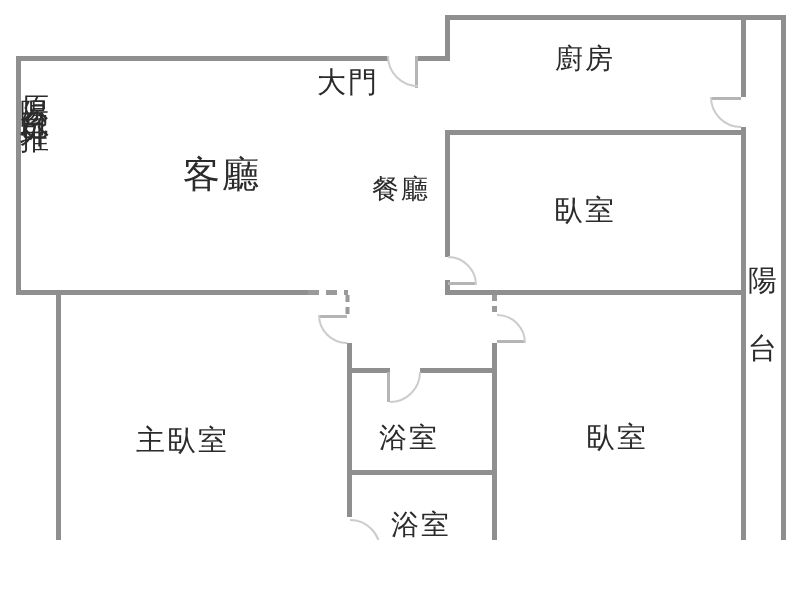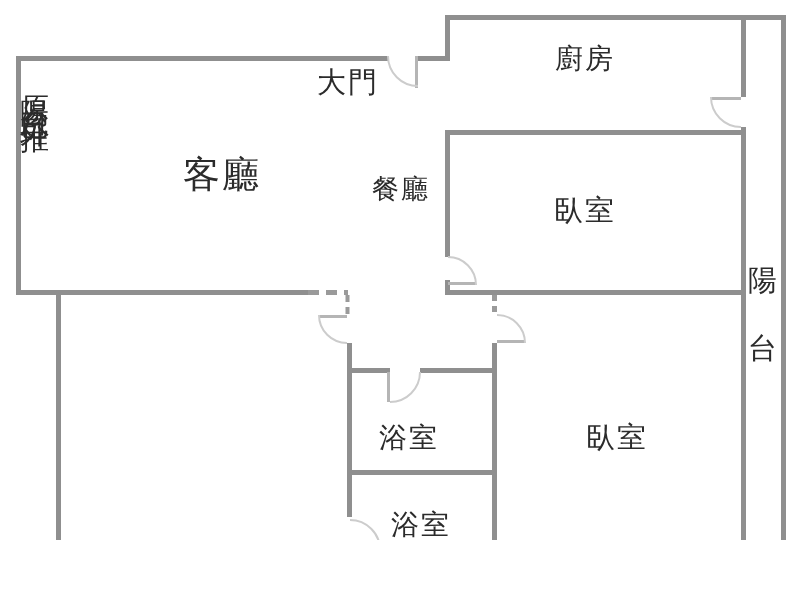--- a/index.html
+++ b/index.html
@@ -87,20 +87,21 @@
   <div class="room-label" style="left:555px;top:45px;font-size:28px;">廚房</div>
 
   <div class="room-label" style="left:183px;top:156px;font-size:37px;">客廳</div>
 
   <div class="room-label" style="left:372px;top:176px;font-size:27px;">餐廳</div>
 
   <div class="room-label" style="left:554px;top:196px;font-size:29px;">臥室</div>
 
   <div class="room-label v-label wide" style="left:748px;top:245px;font-size:29px;">陽台</div>
 
+  <div class="room-label" style="left:136px;top:426px;font-size:29px;">主臥室</div>
 
   <div class="room-label" style="left:379px;top:424px;font-size:28px;">浴室</div>
 
   <div class="room-label" style="left:586px;top:423px;font-size:29px;">臥室</div>
 
   <div class="room-label" style="left:391px;top:511px;font-size:28px;">浴室</div>
 
 </div>
 
 </body></html>

